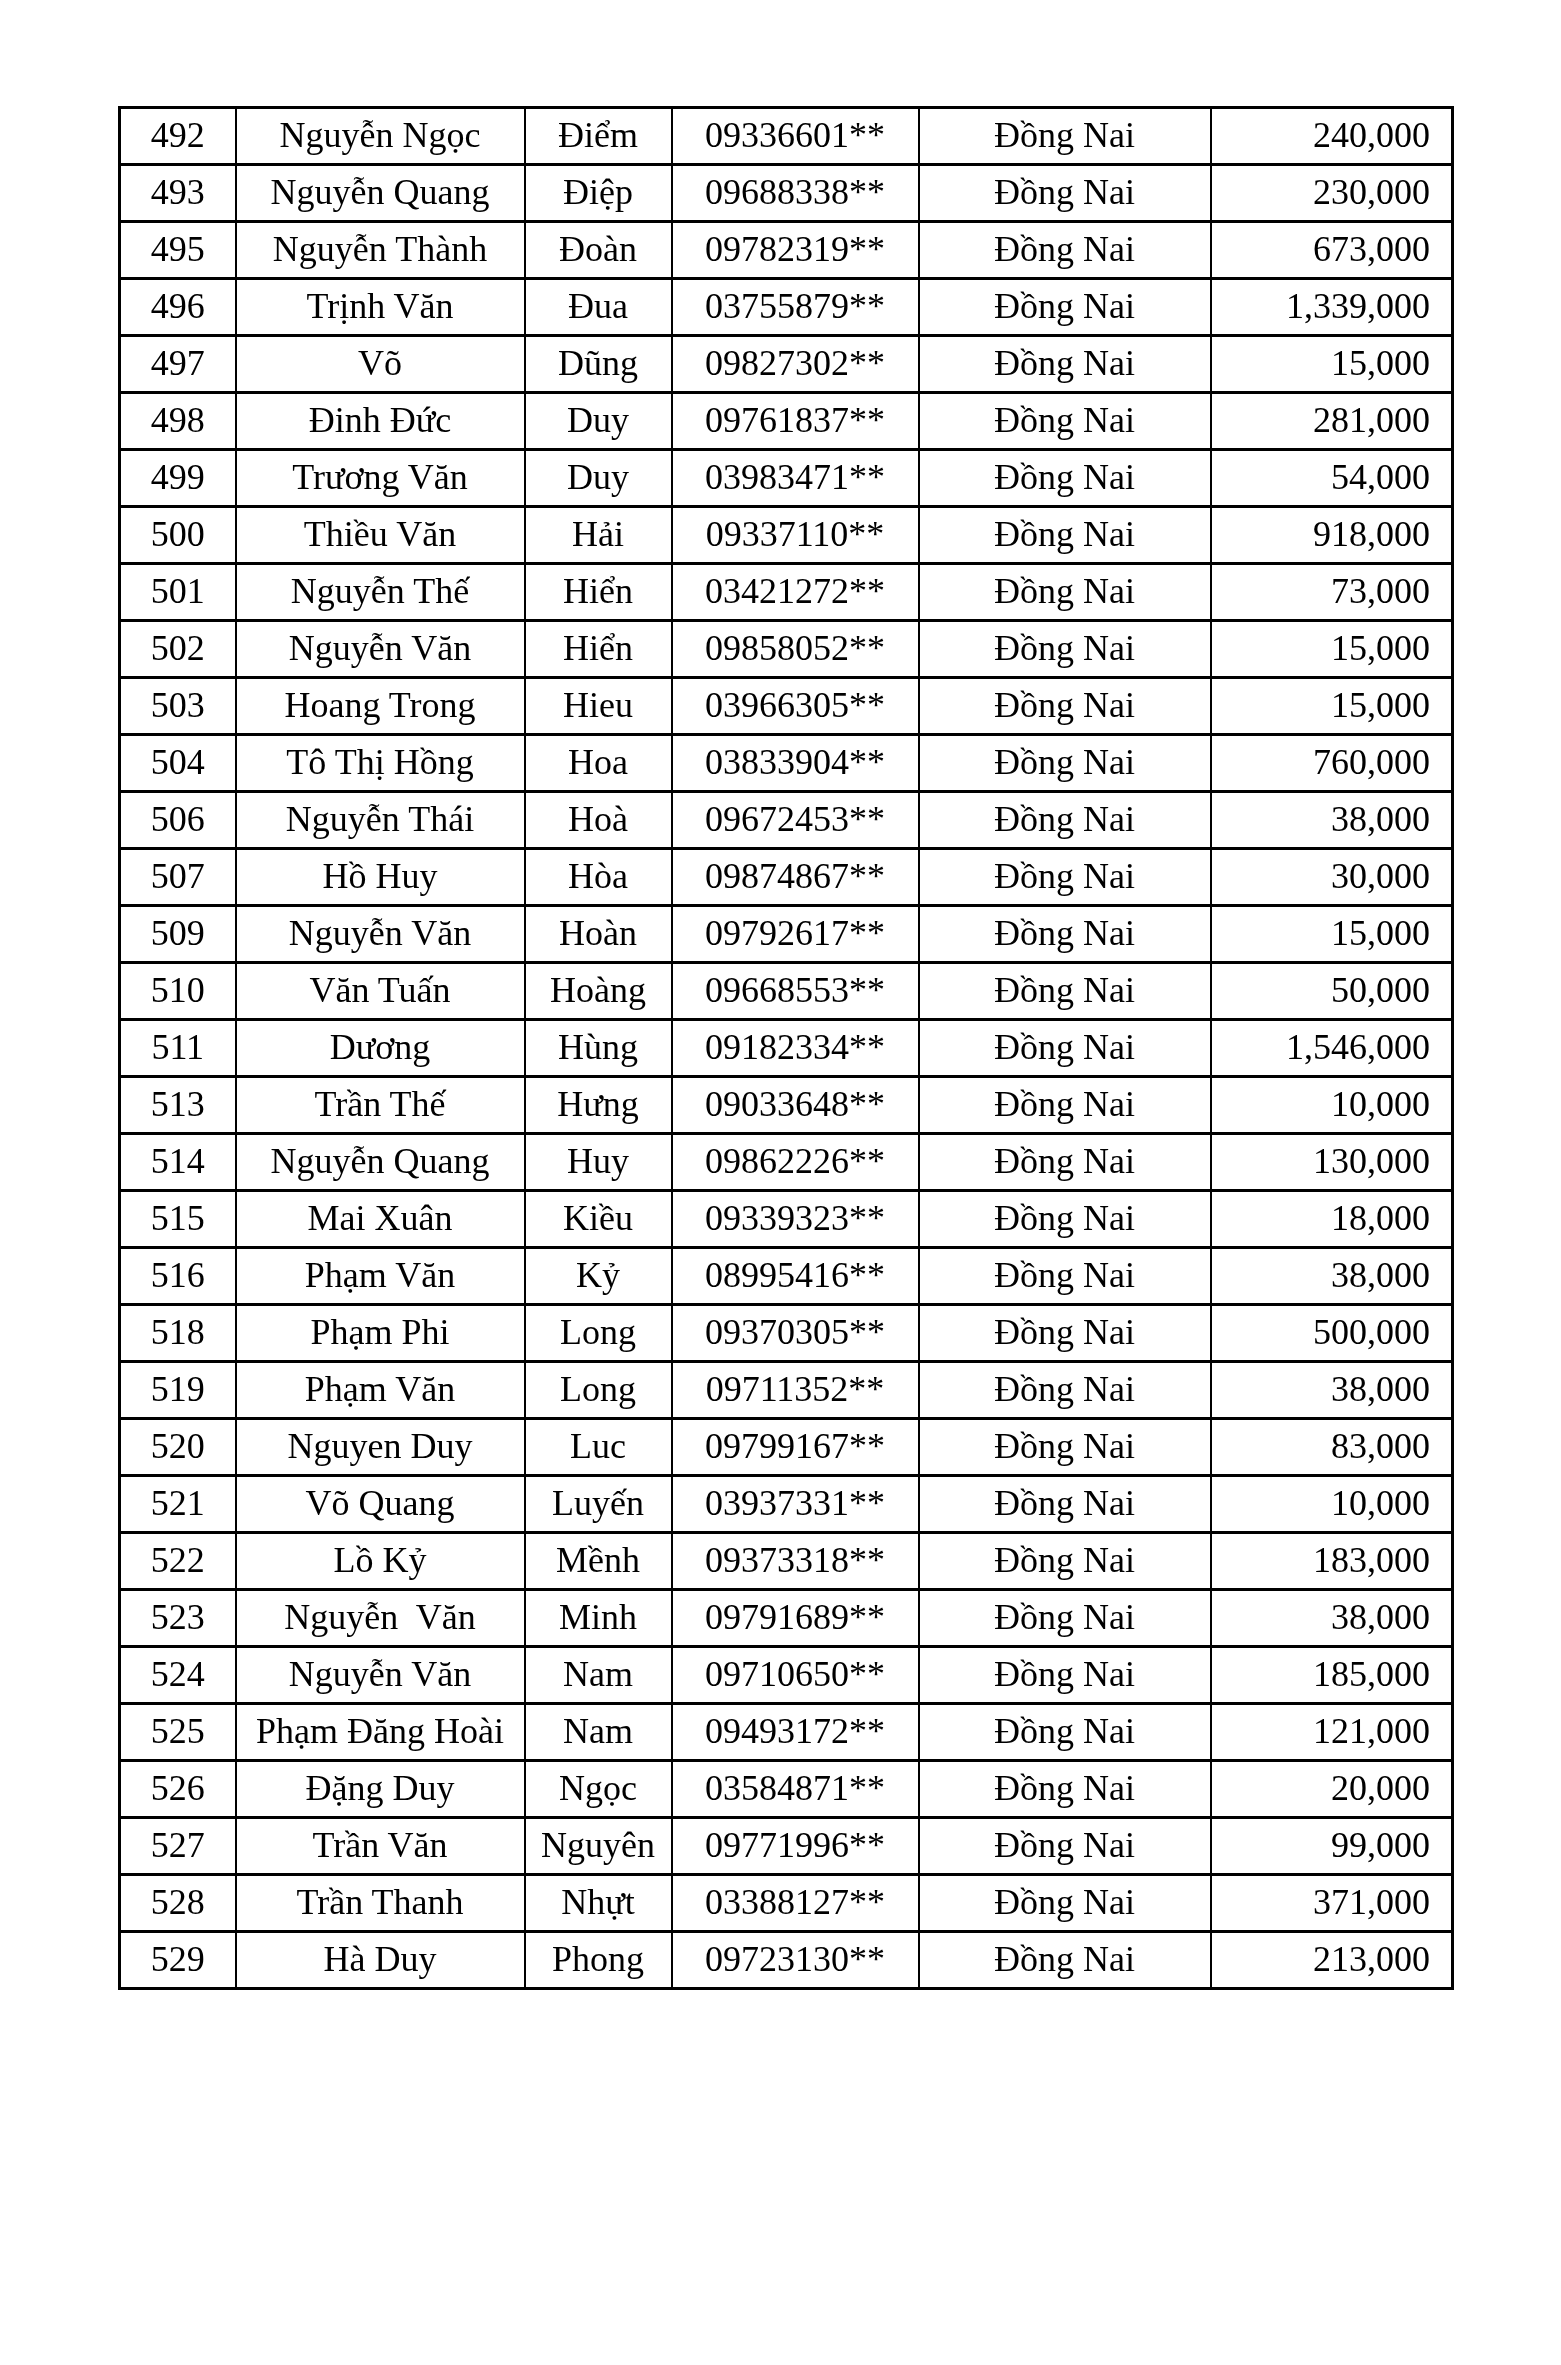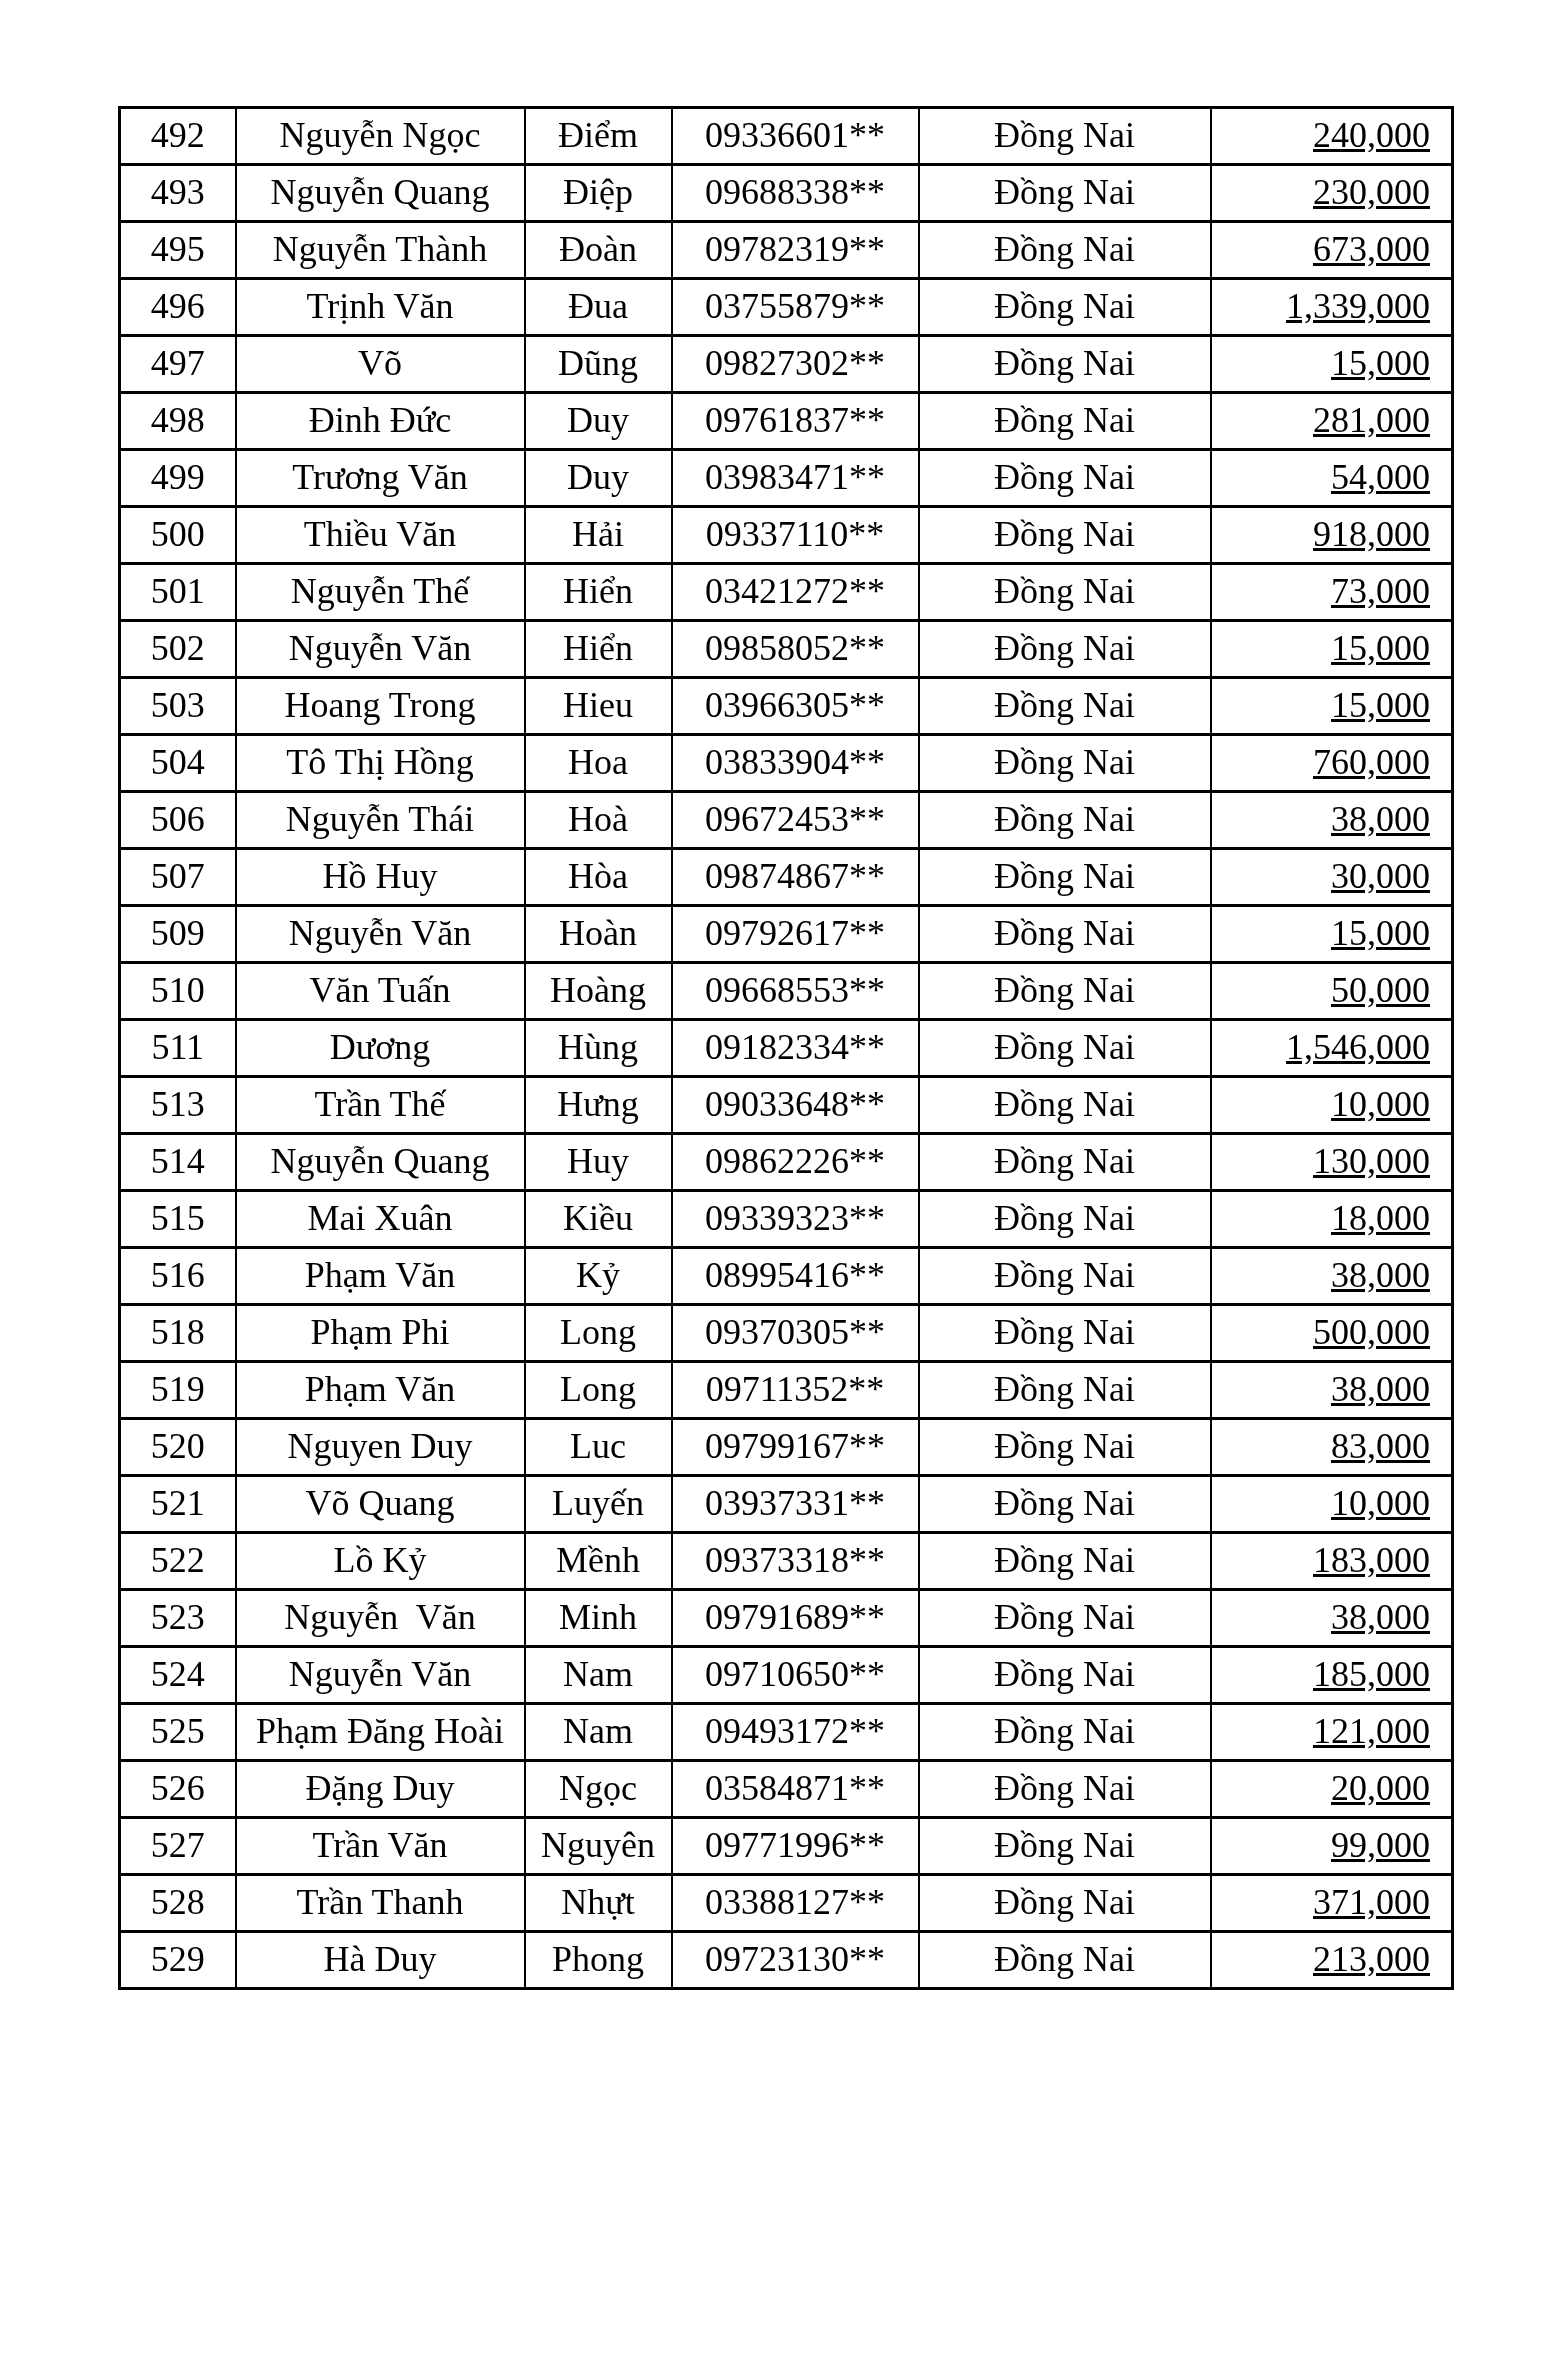--- a/index.html
+++ b/index.html
@@ -39,21 +39,20 @@
     text-align: center;
     vertical-align: middle;
     font-size: 36px;
     line-height: 1.1;
     white-space: pre-wrap;
     overflow: hidden;
   }
   table.donor-table td.amount {
     text-align: right;
     padding-right: 21px;
-    text-decoration: underline;
   }
 </style>
 </head>
 <body>
 
 <div class="page">
   <table class="donor-table">
     <colgroup>
       <col style="width:116px">
       <col style="width:289px">

